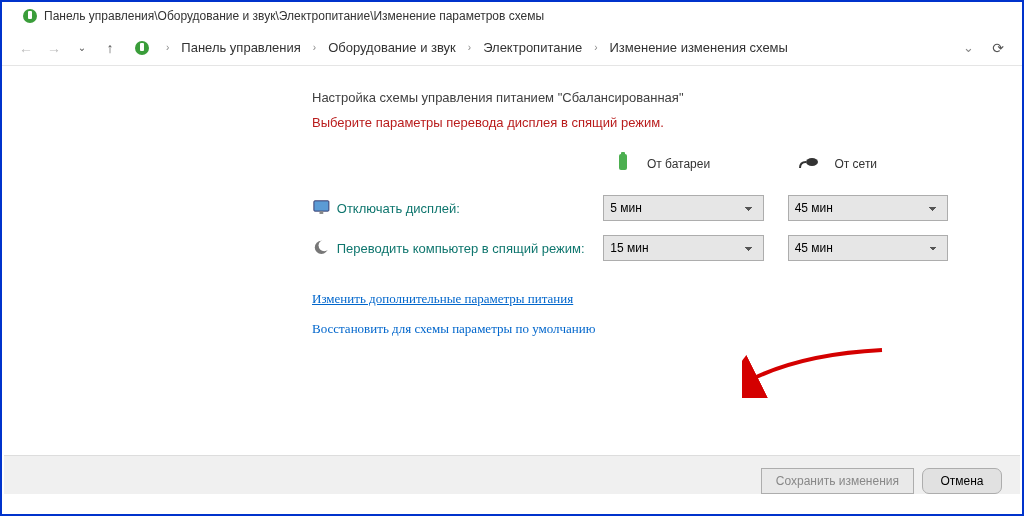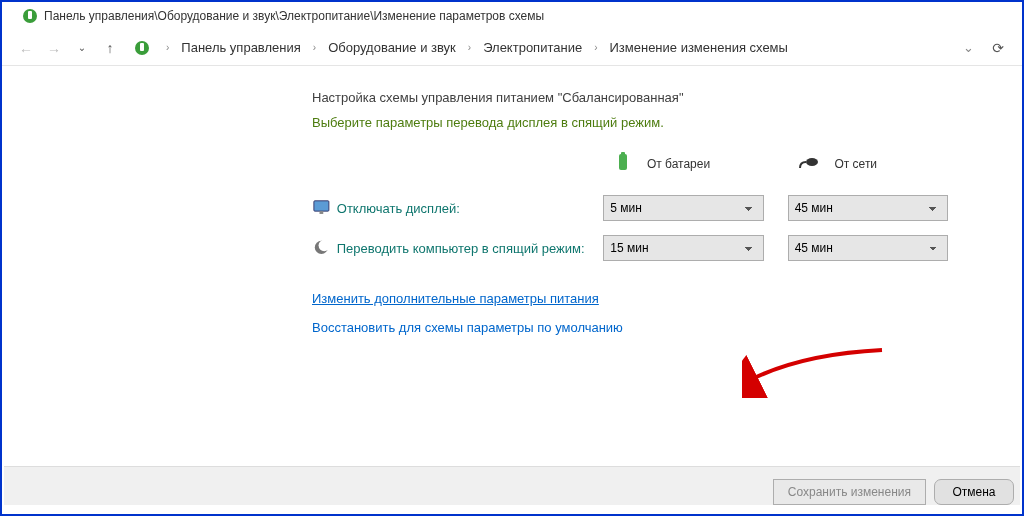--- a/index.html
+++ b/index.html
@@ -68,21 +68,21 @@
       color: #0f6e3a;
       margin-bottom: 10px;
     }
     .heading { color: #0f6e3a; }
     .heading { color: #137a3f; }
     .heading { color: #0d6b3a; }
     .heading { color: #125c32; }
     
     .heading { color: #404040; font-size: 13px; }
     .subtext {
-      color: #4d7c0f;
+      color: #b91c1c;
       font-size: 13px;
       margin-bottom: 20px;
     }
     .columns-header {
       display: flex;
       align-items: center;
       margin-bottom: 18px;
     }
     .label-col { width: 310px; }
     .val-col {
@@ -115,35 +115,35 @@
       font-family: Liberation Sans, sans-serif;
       font-size: 12px;
       padding: 0 6px;
       margin-right: 24px;
       appearance: none;
       background-image: linear-gradient(45deg, transparent 50%, #555 50%), linear-gradient(135deg, #555 50%, transparent 50%);
       background-position: calc(100% - 14px) 11px, calc(100% - 10px) 11px;
       background-size: 4px 4px, 4px 4px;
       background-repeat: no-repeat;
     }
-    .links { margin-top: 30px; }
+    .links { margin-top: 30px; font-family: Liberation Serif, serif; }
     .link {
       color: #0066cc;
       font-size: 13px;
       cursor: pointer;
       display: inline-block;
       margin-bottom: 14px;
     }
     .link.underline { text-decoration: underline; }
     .footer {
       position: absolute;
-      bottom: 9px;
+      bottom: 20px;
       left: 2px; right: 2px;
       border-top: 1px solid #ddd;
-      padding: 12px 6px 0;
+      padding: 12px 18px 0;
       display: flex;
       justify-content: flex-end;
       gap: 8px;
       background: #f0f0f0;
     }
     .btn {
       min-width: 140px;
       height: 26px;
       border: 1px solid #adadad;
       background: #e1e1e1;

